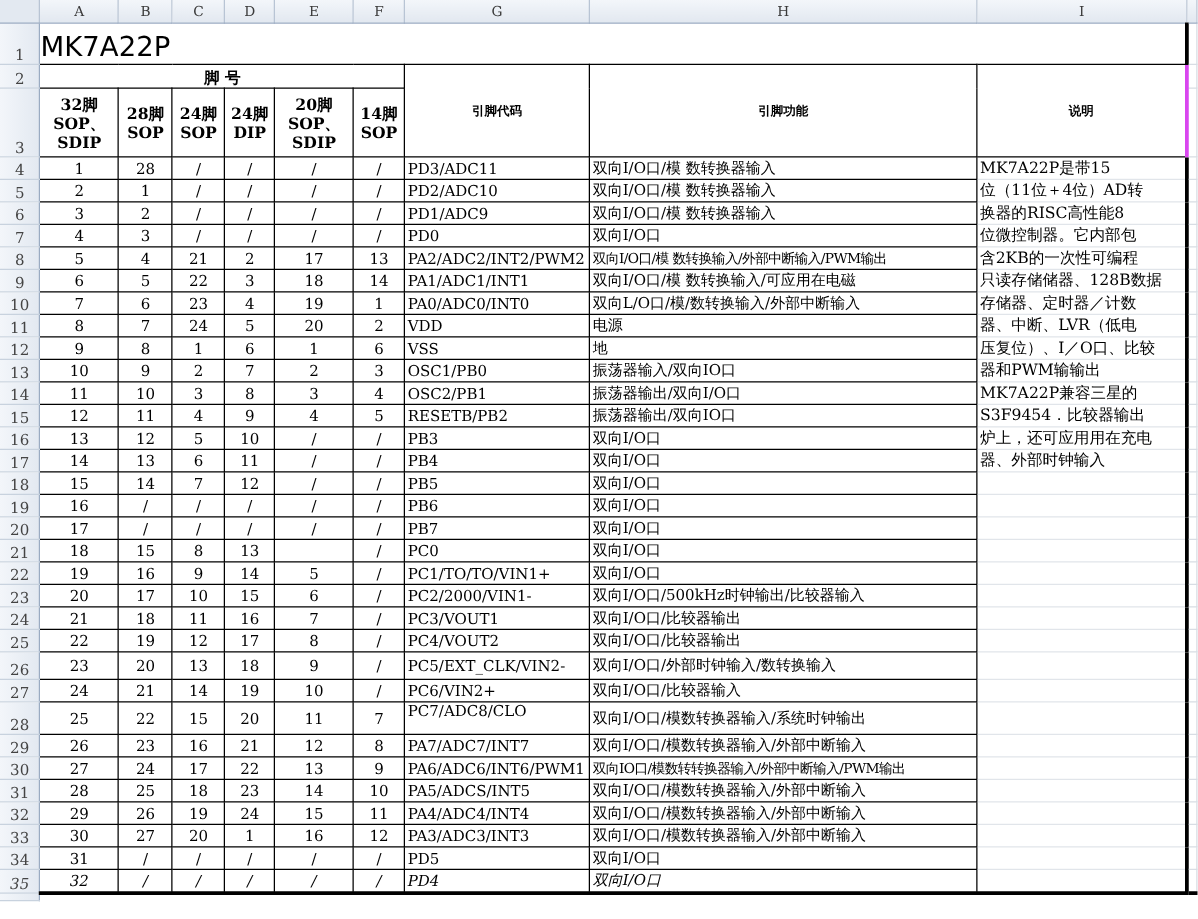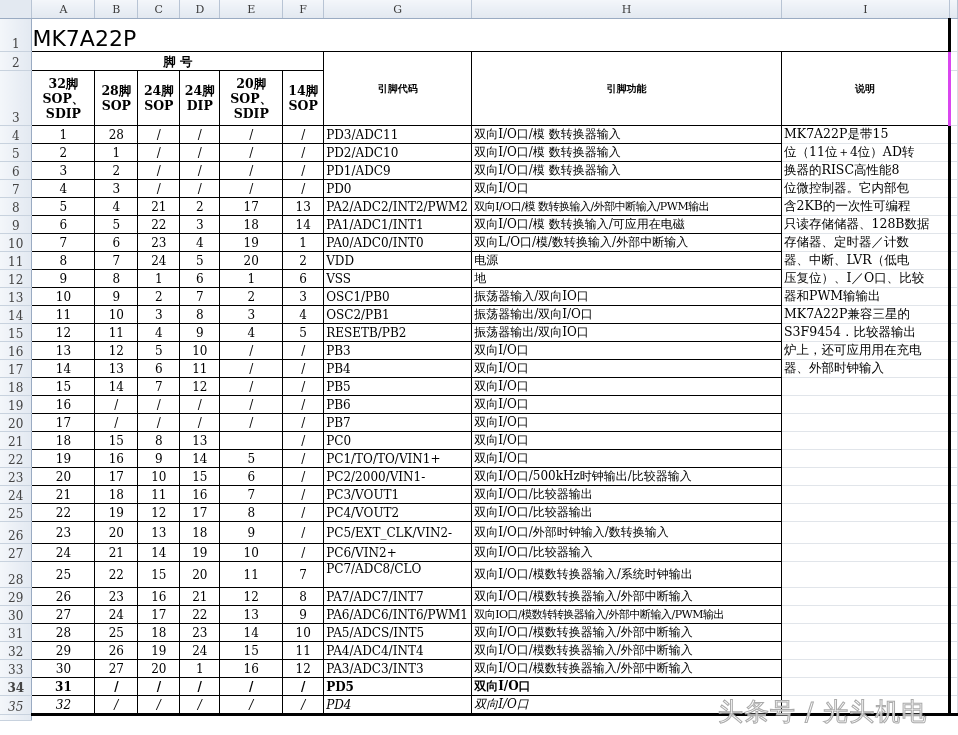--- a/index.html
+++ b/index.html
@@ -481,21 +481,21 @@
           <td class="c fn">27</td>
           <td class="c fn">20</td>
           <td class="c fn">1</td>
           <td class="c fn">16</td>
           <td class="c fn">12</td>
           <td class="l">PA3/ADC3/INT3</td>
           <td class="l">双向I/O口/模数转换器输入/外部中断输入</td>
           <td class="desc"></td>
           <td class="g"></td>
         </tr>
-        <tr style="height: 18px; font-weight: bold;">
+        <tr style="height: 18px;">
           <td class="rn">34</td>
           <td class="c fn">31</td>
           <td class="c fn">/</td>
           <td class="c fn">/</td>
           <td class="c fn">/</td>
           <td class="c fn">/</td>
           <td class="c fn">/</td>
           <td class="l">PD5</td>
           <td class="l">双向I/O口</td>
           <td class="desc"></td>
@@ -515,14 +515,13 @@
           <td class="g"></td>
         </tr>
       </tbody>
   <tbody>
         <tr style="height:6px">
     <td class="rn"></td>
     <td colspan="10" style="border-top:3px solid #000"></td>
   </tr>
 </tbody>
     </table>
-<div class="watermark">头条号 / 光头机电</div>
 </div>
 
 </body></html>

